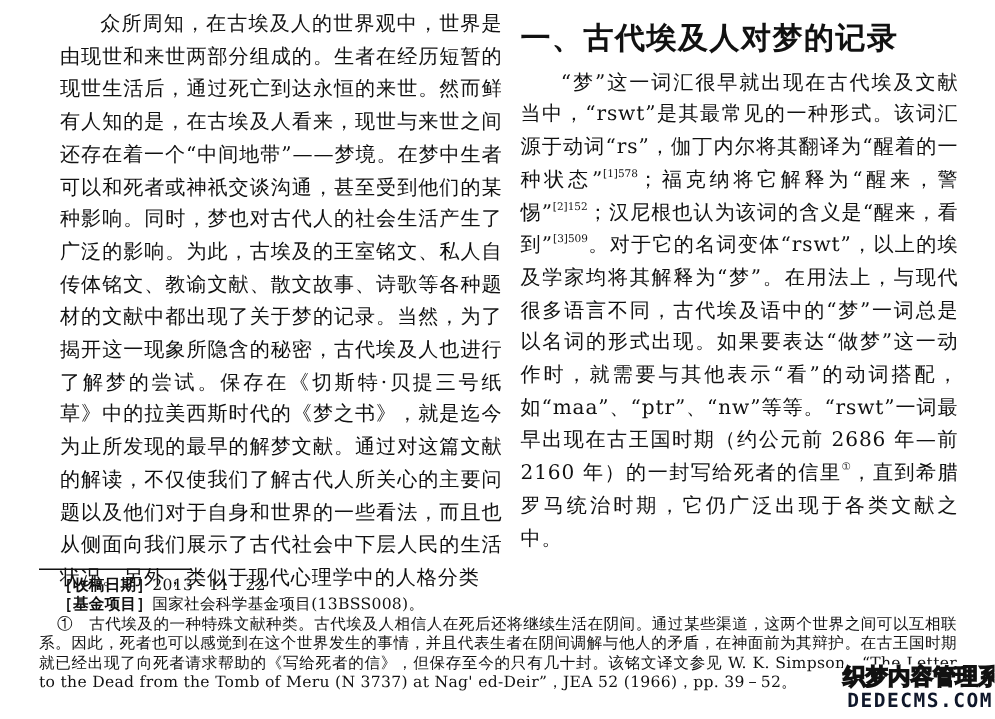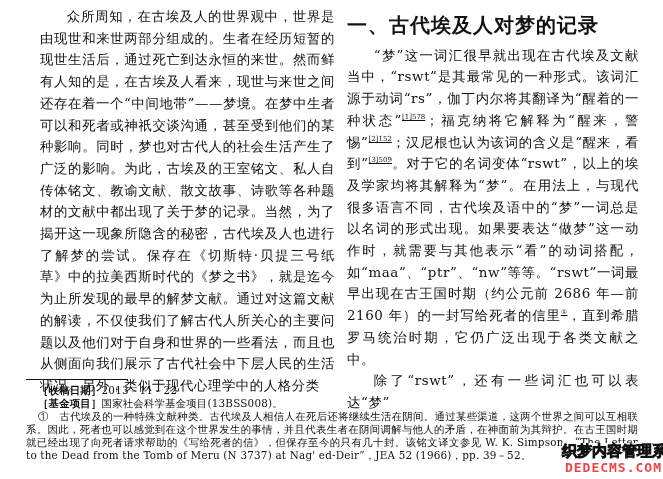--- a/index.html
+++ b/index.html
@@ -4,41 +4,40 @@
 <style>
   html, body { margin: 0; padding: 0; background: #ffffff; }
   body { width: 663px; height: 479px; position: relative; overflow: hidden;
          font-family: "DejaVu Serif", "Liberation Serif", serif; color: #111; }
   .col { position: absolute; top: 6px; font-size: 13.4px; line-height: 21.7px; letter-spacing: 0.6px; text-align: justify; }
   .col-left { left: 40px; width: 295px; }
   .col-right { left: 347px; width: 292px; }
   .para { margin: 0; text-indent: 2em; text-align: justify; }
   .para.noindent { text-indent: 0; }
   .section-title { text-align: left; font-family: "DejaVu Sans", "Liberation Sans", sans-serif; font-weight: bold; font-size: 20px; margin: 9px 0 8px 0; letter-spacing: 1px; }
-  sup.cite { font-size: 7px; vertical-align: 6px; line-height: 0; letter-spacing: 0; text-decoration: underline; }
+  sup.cite { font-size: 7px; vertical-align: 6px; line-height: 0; letter-spacing: 0; }
   .fn-divider { position: absolute; left: 26px; top: 379px; width: 102px; height: 0; border-top: 1.3px solid #111; }
   .footer { position: absolute; left: 26px; top: 384px; width: 612px; font-size: 10.4px; line-height: 13px; letter-spacing: 0.2px; }
   .meta-row { padding-left: 12px; }
   .meta-label { font-family: "DejaVu Sans", "Liberation Sans", sans-serif; font-weight: bold; margin-top: 19px; }
   .footnote { text-indent: 12px; text-align: justify; }
   .watermark { position: absolute; left: 562px; top: 443px; width: 100px; text-align: right; background: #ffffff; }
   .wm-cn { font-family: "DejaVu Sans", "Liberation Sans", sans-serif; font-size: 15px; font-weight: bold; color: #fff; -webkit-text-stroke: 0.9px #111; letter-spacing: 0px; line-height: 17px; white-space: nowrap; }
-  .wm-en { font-family: "DejaVu Sans Mono", "Liberation Mono", monospace; font-size: 13px; font-weight: bold; color: #ef4444; letter-spacing: 1px; line-height: 15px; }
+  .wm-en { font-family: "DejaVu Sans Mono", "Liberation Mono", monospace; font-size: 13px; font-weight: bold; color: #0f172a; letter-spacing: 1px; line-height: 15px; }
 </style>
 </head>
 <body>
 
 <div class="col col-left">
   <p class="para">众所周知，在古埃及人的世界观中，世界是由现世和来世两部分组成的。生者在经历短暂的现世生活后，通过死亡到达永恒的来世。然而鲜有人知的是，在古埃及人看来，现世与来世之间还存在着一个“中间地带”——梦境。在梦中生者可以和死者或神祇交谈沟通，甚至受到他们的某种影响。同时，梦也对古代人的社会生活产生了广泛的影响。为此，古埃及的王室铭文、私人自传体铭文、教谕文献、散文故事、诗歌等各种题材的文献中都出现了关于梦的记录。当然，为了揭开这一现象所隐含的秘密，古代埃及人也进行了解梦的尝试。保存在《切斯特·贝提三号纸草》中的拉美西斯时代的《梦之书》，就是迄今为止所发现的最早的解梦文献。通过对这篇文献的解读，不仅使我们了解古代人所关心的主要问题以及他们对于自身和世界的一些看法，而且也从侧面向我们展示了古代社会中下层人民的生活状况。另外，类似于现代心理学中的人格分类</p>
 </div>
 
 <div class="col col-right">
   <h2 class="section-title">一、古代埃及人对梦的记录</h2>
   <p class="para"><span>“梦”这一词汇很早就出现在古代埃及文献当中，“rswt”是其最常见的一种形式。该词汇源于动词“rs”，伽丁内尔将其翻译为“醒着的一种状态”</span><sup class="cite">[1]578</sup><span>；福克纳将它解释为“醒来，警惕”</span><sup class="cite">[2]152</sup><span>；汉尼根也认为该词的含义是“醒来，看到”</span><sup class="cite">[3]509</sup><span>。对于它的名词变体“rswt”，以上的埃及学家均将其解释为“梦”。在用法上，与现代很多语言不同，古代埃及语中的“梦”一词总是以名词的形式出现。如果要表达“做梦”这一动作时，就需要与其他表示“看”的动词搭配，如“maa”、“ptr”、“nw”等等。“rswt”一词最早出现在古王国时期（约公元前 2686 年—前 2160 年）的一封写给死者的信里</span><sup class="cite">①</sup><span>，直到希腊罗马统治时期，它仍广泛出现于各类文献之中。</span></p>
-  <p class="para">除了“rswt”，还有一些词汇也可以表达“梦”</p>
 </div>
 
 <div class="fn-divider"></div>
 
 <div class="footer">
   <div class="meta-row"><span class="meta-label">［收稿日期］</span><span>2013－11－22</span></div>
   <div class="meta-row"><span class="meta-label">［基金项目］</span><span>国家社会科学基金项目(13BSS008)。</span></div>
   <div class="footnote">①　古代埃及的一种特殊文献种类。古代埃及人相信人在死后还将继续生活在阴间。通过某些渠道，这两个世界之间可以互相联系。因此，死者也可以感觉到在这个世界发生的事情，并且代表生者在阴间调解与他人的矛盾，在神面前为其辩护。在古王国时期就已经出现了向死者请求帮助的《写给死者的信》，但保存至今的只有几十封。该铭文译文参见 W. K. Simpson，“The Letter to the Dead from the Tomb of Meru (N 3737) at Nag' ed-Deir”，JEA 52 (1966)，pp. 39－52。</div>
 </div>
 

